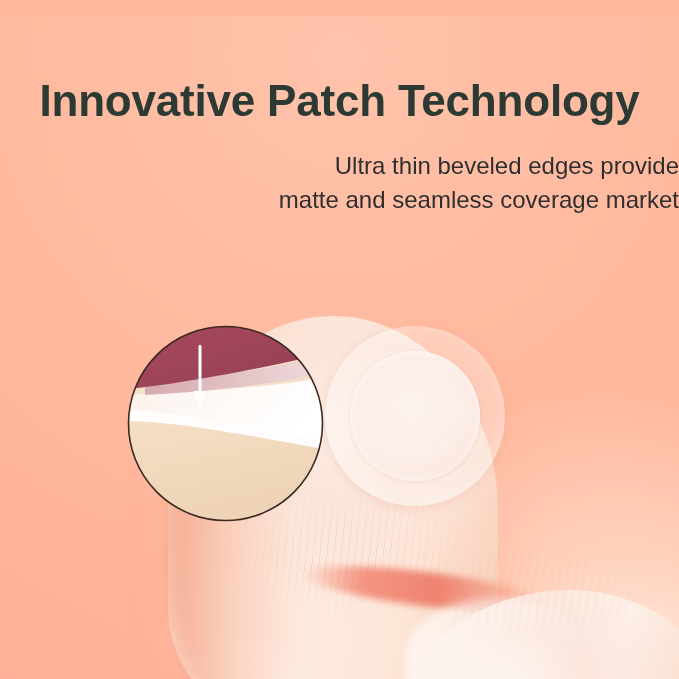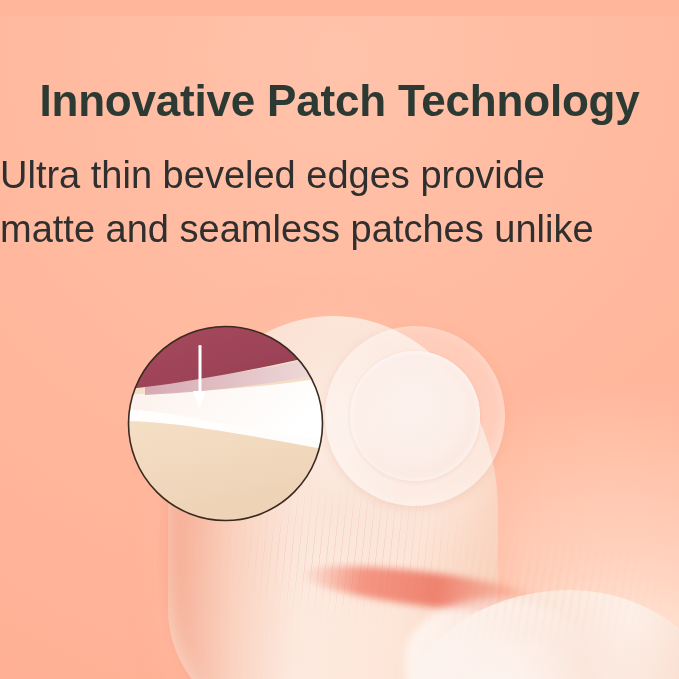--- a/index.html
+++ b/index.html
@@ -19,22 +19,22 @@
   
   .headline{
     position:absolute;left:0;right:0;top:62px;
     text-align:center;
     font-size:44px;font-weight:700;letter-spacing:-0.2px;
     color:#2c3a33;
     line-height:1.05;
   }
   .sub{
     position:absolute;left:0;right:0;top:133px;
-    text-align:left;
-    font-size:38px;font-weight:300;
+    text-align:right;
+    font-size:24px;font-weight:300;
     color:#2f2f2f;
     line-height:1.42;
   }
   .sub div{white-space:nowrap;}
 
   
   .skin-layer{position:absolute;inset:0;}
 
   
   .finger-main{
@@ -194,16 +194,16 @@
       </g>
 
       <circle cx="98.5" cy="98.5" r="97" fill="none" stroke="#3a2a20" stroke-width="1.6"></circle>
     </svg>
   </div>
 
   <div class="headline">Innovative Patch Technology</div>
 
   <div class="sub">
     <div>Ultra thin beveled edges provide</div>
-    <div>matte and seamless patches unlike</div>
+    <div>matte and seamless coverage market</div>
   </div>
 
 </div>
 
 </body></html>

